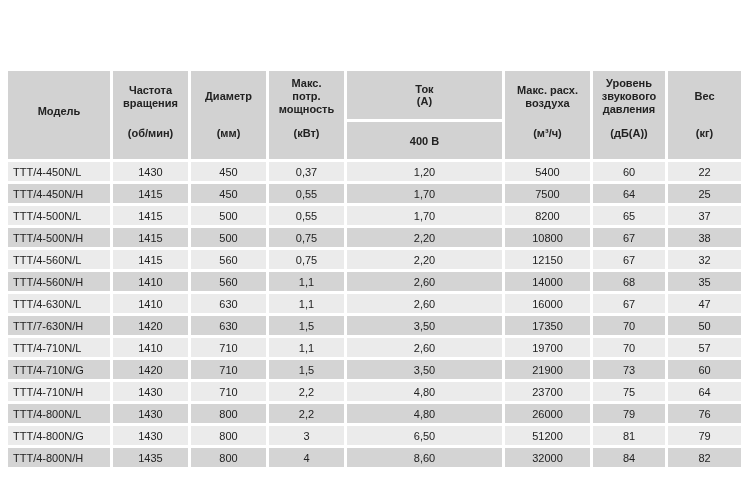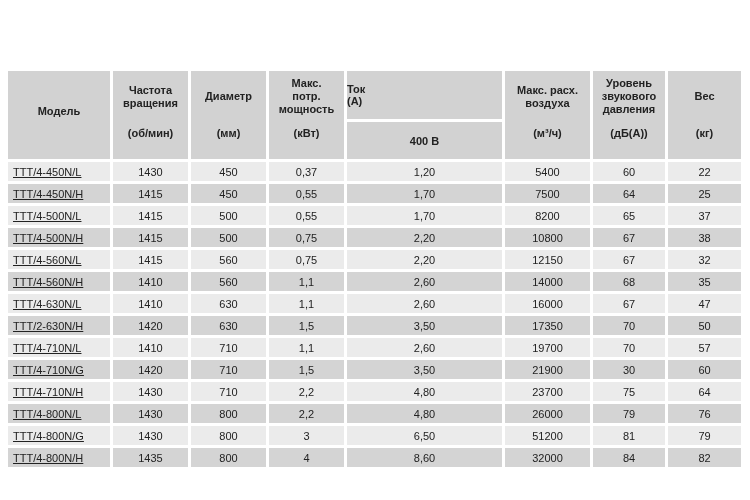--- a/index.html
+++ b/index.html
@@ -33,30 +33,30 @@
   thead th{font-weight:bold;vertical-align:top;}
   tr.h-main{height:48px;}
   tr.h-sub{height:21px;}
   .hcell{height:72px;display:flex;flex-direction:column;}
   .hcell-center{height:80px;display:flex;align-items:center;justify-content:center;text-align:center;}
   .hlabel{
     flex:1;display:flex;align-items:center;justify-content:center;
     text-align:center;white-space:pre-line;line-height:1.18;padding:2px 1px;
   }
   .hunit{height:21px;display:flex;align-items:center;justify-content:center;}
-  .current-head{height:48px;display:flex;flex-direction:column;align-items:flex-start;justify-content:center;gap:0;}
+  .current-head{height:48px;display:flex;flex-direction:column;align-items:center;justify-content:center;gap:0;}
   .current-sub{height:37px;display:flex;align-items:center;justify-content:center;font-weight:bold;}
   tbody tr{height:19px;}
   tbody td{
     text-align:center;vertical-align:middle;
     font-size:11px;height:16px;padding:1px 2px;
   }
   tbody tr.light td{background:var(--row-light);}
   tbody tr.dark td{background:var(--row-dark);margin-top:7px;}
-  tbody td.model-cell{text-align:left;padding-left:5px;text-decoration:underline;}
+  tbody td.model-cell{text-align:left;padding-left:5px;}
 </style>
 </head>
 <body>
 
 <div class="page">
   <table class="spec">
     <colgroup>
       <col style="width:102px">
         <col style="width:75px">
         <col style="width:75px">
@@ -191,21 +191,21 @@
           <td class="model-cell">TTT/4-630N/L</td>
           <td>1410</td>
           <td>630</td>
           <td>1,1</td>
           <td>2,60</td>
           <td>16000</td>
           <td>67</td>
           <td>47</td>
         </tr>
         <tr class="dark">
-          <td class="model-cell">TTT/2-630N/H</td>
+          <td class="model-cell">TTT/7-630N/H</td>
           <td>1420</td>
           <td>630</td>
           <td>1,5</td>
           <td>3,50</td>
           <td>17350</td>
           <td>70</td>
           <td>50</td>
         </tr>
         <tr class="light">
           <td class="model-cell">TTT/4-710N/L</td>
@@ -217,21 +217,21 @@
           <td>70</td>
           <td>57</td>
         </tr>
         <tr class="dark">
           <td class="model-cell">TTT/4-710N/G</td>
           <td>1420</td>
           <td>710</td>
           <td>1,5</td>
           <td>3,50</td>
           <td>21900</td>
-          <td>30</td>
+          <td>73</td>
           <td>60</td>
         </tr>
         <tr class="light">
           <td class="model-cell">TTT/4-710N/H</td>
           <td>1430</td>
           <td>710</td>
           <td>2,2</td>
           <td>4,80</td>
           <td>23700</td>
           <td>75</td>

